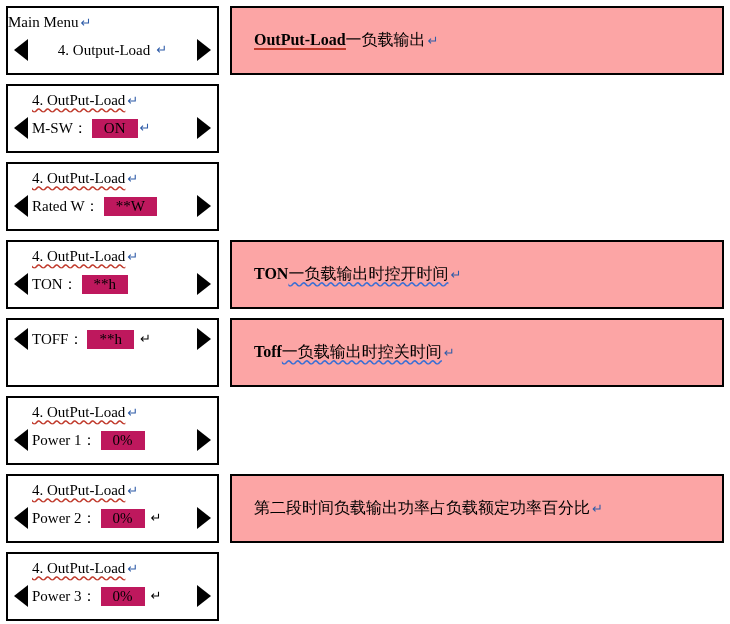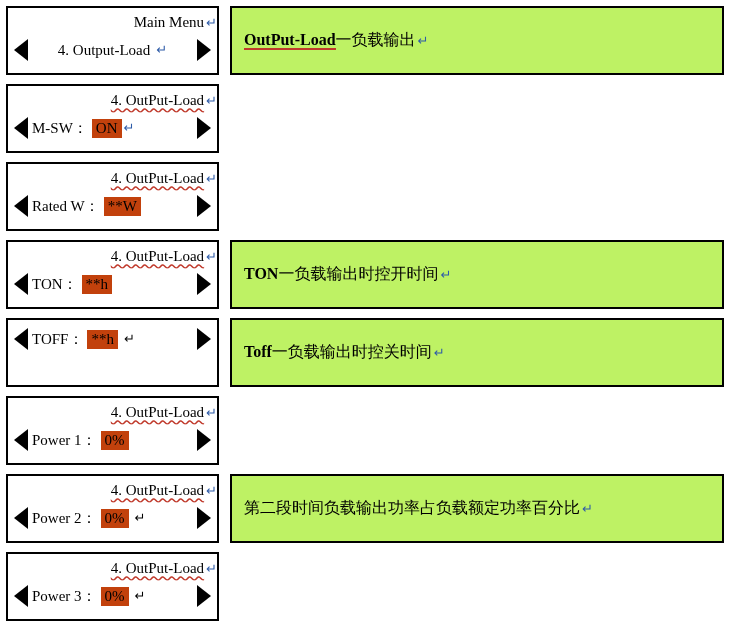--- a/index.html
+++ b/index.html
@@ -28,30 +28,30 @@
   }
   .lcd {
     width: 213px;
     border: 2px solid #000000;
     box-sizing: border-box;
     position: relative;
     background: #ffffff;
     flex: 0 0 213px;
   }
   .lcd-title {
-    text-align: right;
+    text-align: left;
     font-family: "Liberation Serif", serif;
     font-size: 15px;
     color: #000000;
     margin-top: 6px;
     line-height: 16px;
     white-space: nowrap;
   }
   .lcd-title.left {
-    text-align: right;
+    text-align: left;
     padding-left: 24px;
   }
   .lcd-line2 {
     display: flex;
     align-items: center;
     margin-top: 6px;
     padding: 0 6px;
     height: 26px;
     position: relative;
   }
@@ -79,60 +79,61 @@
     white-space: nowrap;
     overflow: hidden;
   }
   .lcd-mid.center {
     justify-content: center;
   }
   .label {
     margin-right: 4px;
   }
   .value {
-    background: #c2410c;
-    padding: 0 4px;
+    background: #be185d;
+    padding: 0 12px;
     display: inline-block;
     line-height: 19px;
   }
   .tail {
     margin-left: 6px;
     color: #000000;
     font-size: 13px;
   }
   .pilcrow {
     color: #2f5ca8;
     font-size: 13px;
     margin-left: 2px;
   }
   .desc {
     flex: 1 1 auto;
     border: 2px solid #000000;
     box-sizing: border-box;
     margin-left: 11px;
     display: flex;
     align-items: center;
-    padding-left: 12px;
-    background: #bef264;
+    padding-left: 22px;
+    background: #fca5a5;
     font-size: 16px;
     color: #000000;
   }
   .desc-text {
     white-space: nowrap;
   }
   .b {
     font-weight: bold;
   }
   .wavy-red {
     text-decoration: underline;
     text-decoration-style: wavy;
     text-decoration-color: #c0392b;
     text-underline-offset: 2px;
   }
   .wavy-blue {
+    text-decoration: underline;
     text-decoration-style: wavy;
     text-decoration-color: #3b6fd4;
     text-underline-offset: 2px;
   }
   .underline-red {
     border-bottom: 2px solid #c0392b;
   }
 </style>
 </head>
 <body>

